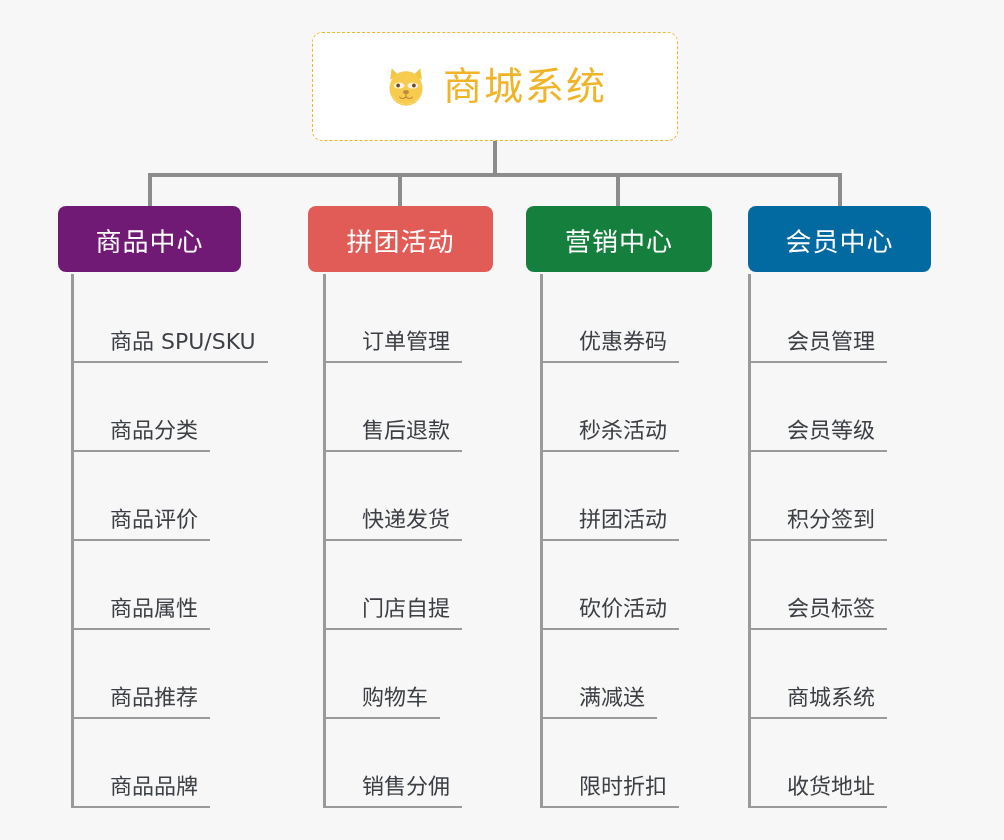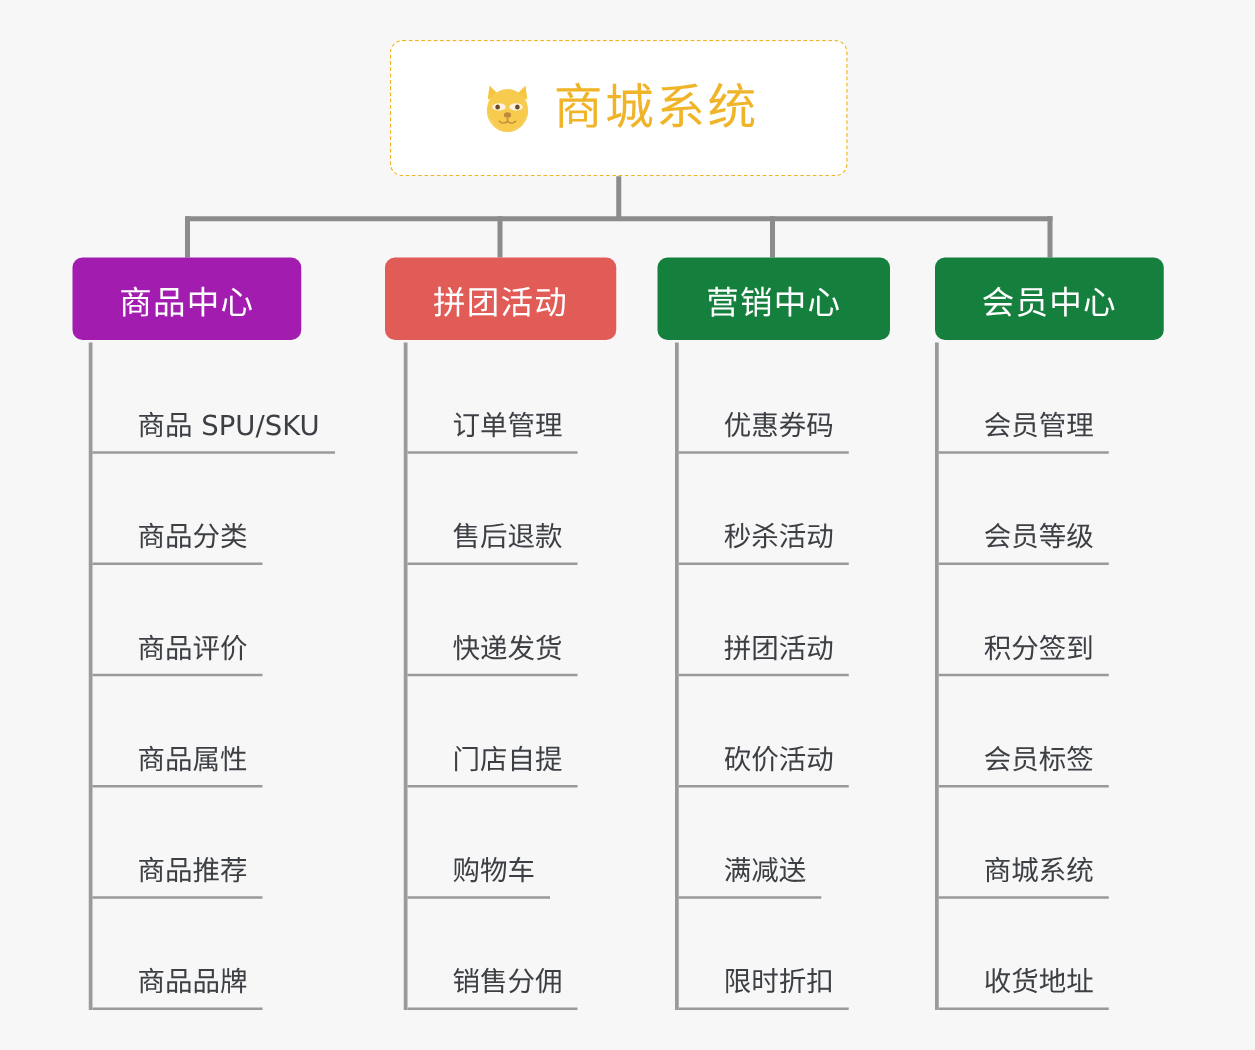--- a/index.html
+++ b/index.html
@@ -161,21 +161,21 @@
   </div>
 
   <div class="conn conn-stem" style="background: rgb(140, 140, 140);"></div>
   <div class="conn conn-bus" style="background: rgb(140, 140, 140);"></div>
   <div class="conn conn-drop drop-0" style="background: rgb(140, 140, 140);"></div>
   <div class="conn conn-drop drop-1" style="background: rgb(140, 140, 140);"></div>
   <div class="conn conn-drop drop-2" style="background: rgb(140, 140, 140);"></div>
   <div class="conn conn-drop drop-3" style="background: rgb(140, 140, 140);"></div>
 
   <div class="column col-0">
-    <div class="cat-header" style="background-color: #a21caf;">商品中心</div>
+    <div class="cat-header" style="background-color: #701a75;">商品中心</div>
     <div class="leaf-list">
       <div class="leaf-item">
           <span class="leaf-label">商品 SPU/SKU</span>
         </div>
       <div class="leaf-item">
           <span class="leaf-label">商品分类</span>
         </div>
       <div class="leaf-item">
           <span class="leaf-label">商品评价</span>
         </div>
@@ -233,21 +233,21 @@
       <div class="leaf-item">
           <span class="leaf-label">满减送</span>
         </div>
       <div class="leaf-item">
           <span class="leaf-label">限时折扣</span>
         </div>
     </div>
   </div>
 
   <div class="column col-3">
-    <div class="cat-header" style="background-color: #15803d;">会员中心</div>
+    <div class="cat-header" style="background-color: #0369a1;">会员中心</div>
     <div class="leaf-list">
       <div class="leaf-item">
           <span class="leaf-label">会员管理</span>
         </div>
       <div class="leaf-item">
           <span class="leaf-label">会员等级</span>
         </div>
       <div class="leaf-item">
           <span class="leaf-label">积分签到</span>
         </div>

